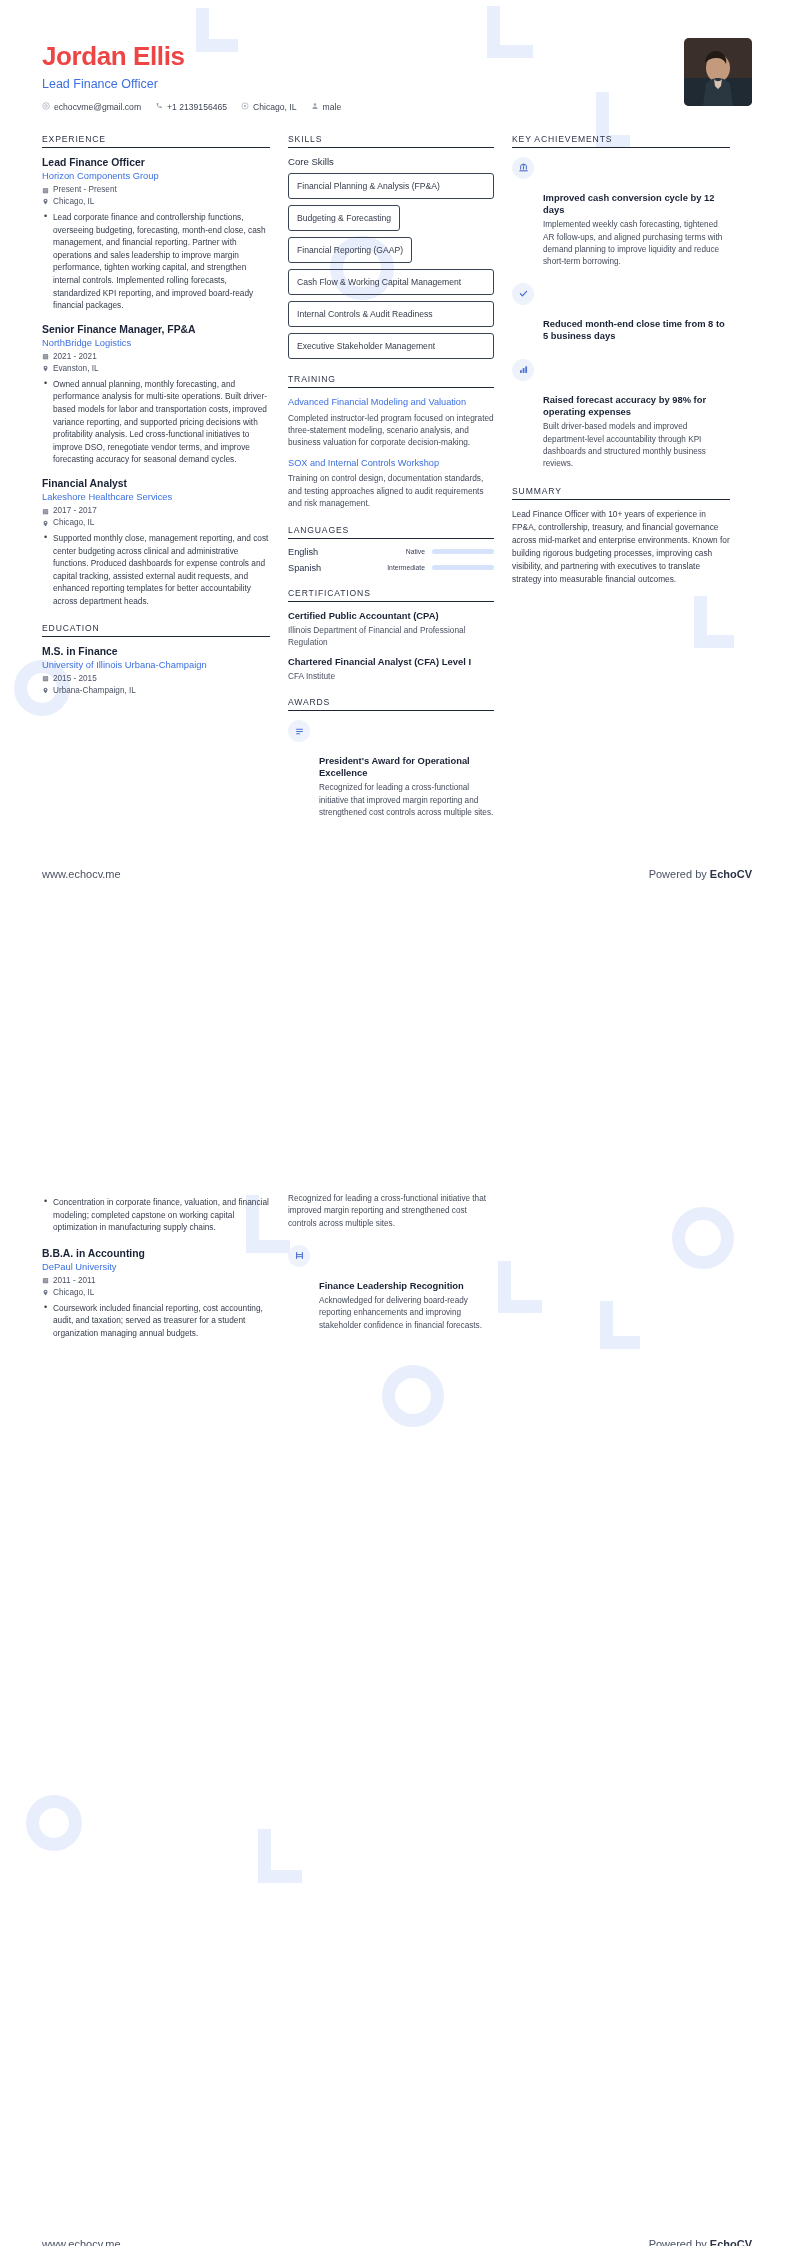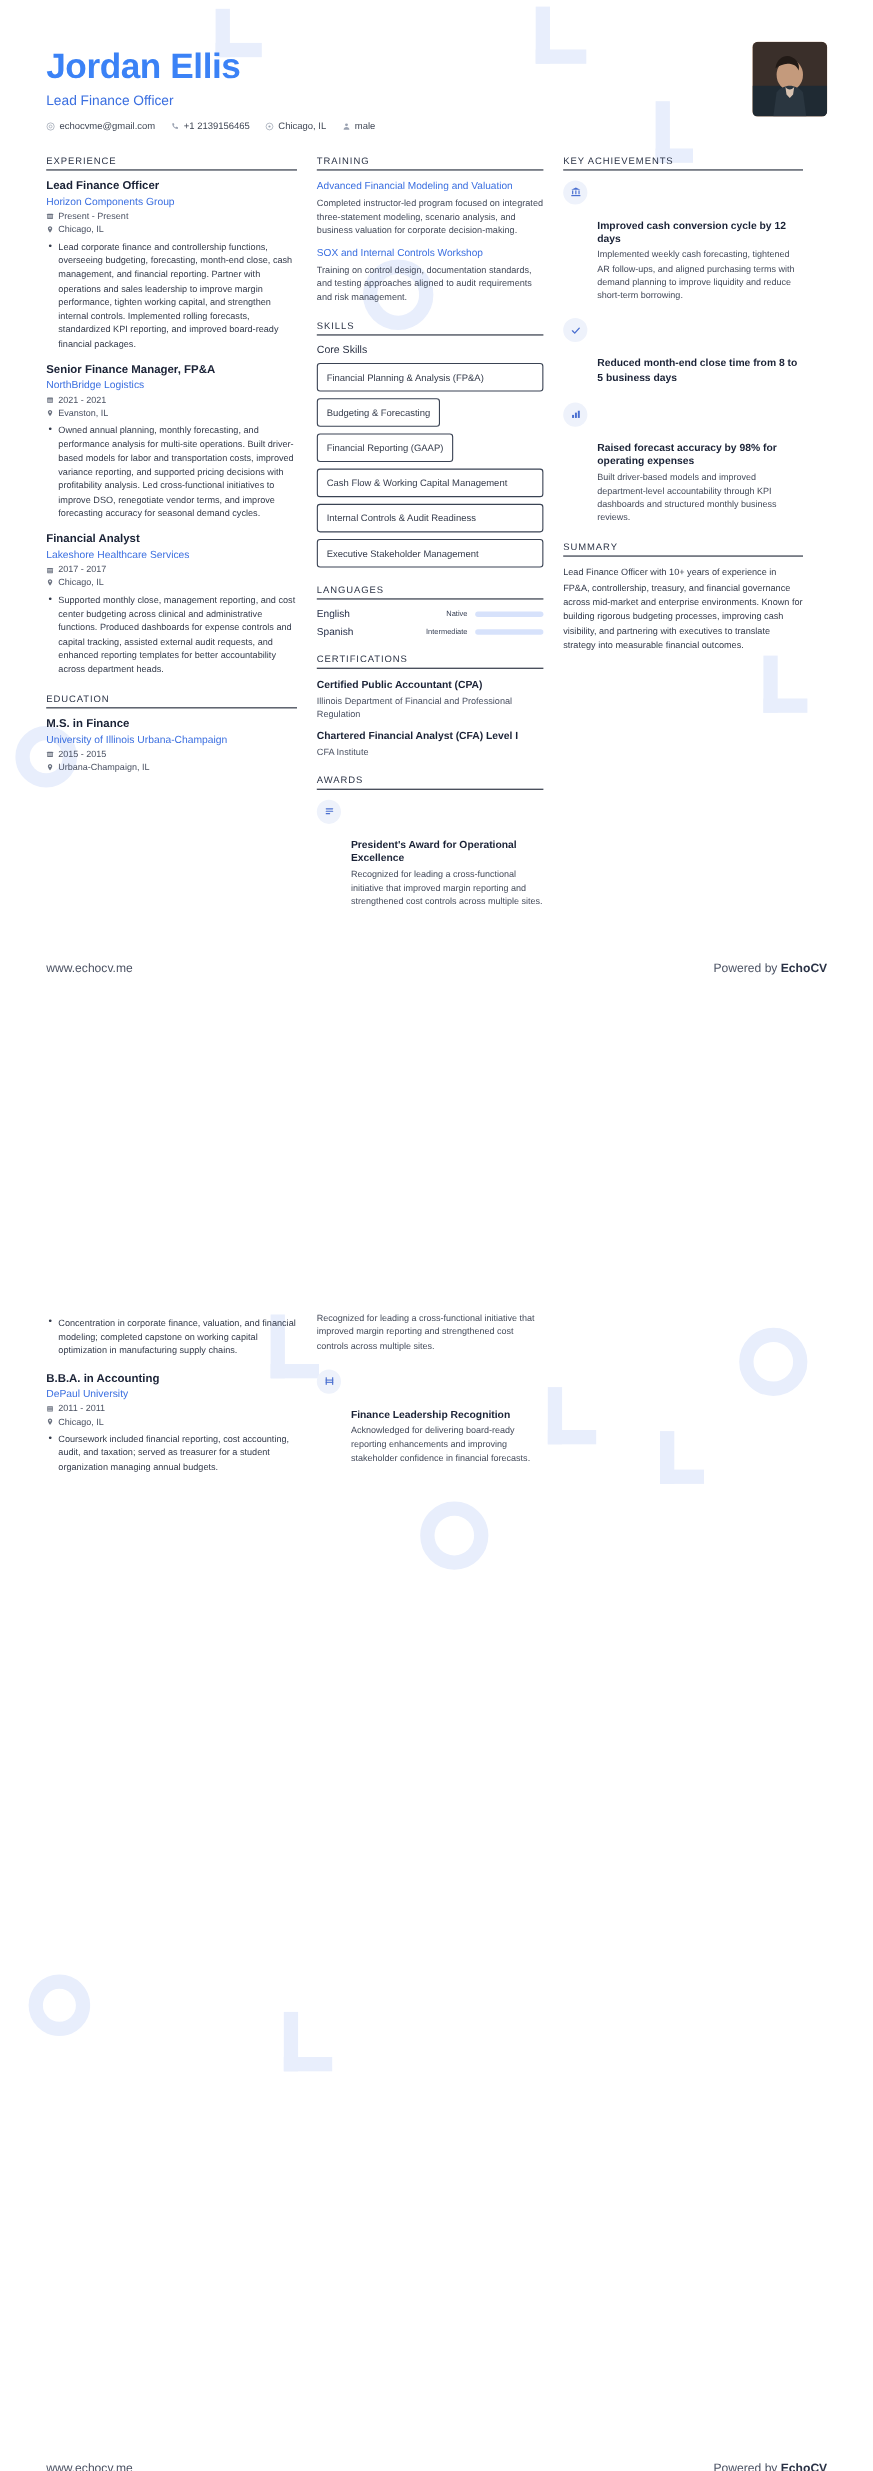--- a/index.html
+++ b/index.html
@@ -41,42 +41,42 @@
   .header {
     position: relative;
     z-index: 2;
     padding: 38px 42px 0 42px;
     display: flex;
     justify-content: space-between;
     align-items: flex-start;
   }
   .hdr-left { padding-top: 4px; }
   .name {
-    font-size: 32px;
+    font-size: 26px;
     font-weight: bold;
     letter-spacing: -0.4px;
-    color: #3b82f6;
+    color: #ef4444;
     line-height: 1.15;
   }
   .role {
     font-size: 12.5px;
     color: #3b6fe0;
     margin-top: 5px;
     font-weight: 400;
   }
   .contact-row {
     display: flex;
     align-items: center;
     gap: 14px;
     margin-top: 11px;
     flex-wrap: wrap;
   }
   .contact-item {
     display: flex;
-    align-items: flex-end;
+    align-items: flex-start;
     gap: 4px;
     font-size: 8.6px;
     color: #3f4654;
     white-space: nowrap;
   }
   .contact-item svg { flex: none; }
   .avatar {
     width: 68px;
     height: 68px;
     border-radius: 5px;
@@ -434,36 +434,36 @@
             <span>Urbana-Champaign, IL</span>
           </div>
         </div>
       </div>
 
     </div>
 
     <div class="col-mid">
 
       <div class="sec">
-        <div class="sec-title sec-rule">TRAINING</div>
-        <div class="item-head-link">Advanced Financial Modeling and Valuation</div>
-        <div class="item-body">Completed instructor-led program focused on integrated three-statement modeling, scenario analysis, and business valuation for corporate decision-making.</div>
-        <div class="item-head-link">SOX and Internal Controls Workshop</div>
-        <div class="item-body">Training on control design, documentation standards, and testing approaches aligned to audit requirements and risk management.</div>
-      </div>
-
-      <div class="sec">
         <div class="sec-title sec-rule">SKILLS</div>
         <div class="skills-sub">Core Skills</div>
         <div class="skill-chip">Financial Planning &amp; Analysis (FP&amp;A)</div>
         <div class="skill-chip" style="display:inline-block;">Budgeting &amp; Forecasting</div>
         <div class="skill-chip" style="display:inline-block;">Financial Reporting (GAAP)</div>
         <div class="skill-chip">Cash Flow &amp; Working Capital Management</div>
         <div class="skill-chip">Internal Controls &amp; Audit Readiness</div>
         <div class="skill-chip">Executive Stakeholder Management</div>
+      </div>
+
+      <div class="sec">
+        <div class="sec-title sec-rule">TRAINING</div>
+        <div class="item-head-link">Advanced Financial Modeling and Valuation</div>
+        <div class="item-body">Completed instructor-led program focused on integrated three-statement modeling, scenario analysis, and business valuation for corporate decision-making.</div>
+        <div class="item-head-link">SOX and Internal Controls Workshop</div>
+        <div class="item-body">Training on control design, documentation standards, and testing approaches aligned to audit requirements and risk management.</div>
       </div>
 
       <div class="sec">
         <div class="sec-title sec-rule">LANGUAGES</div>
         <div class="lang-row">
           <span class="lang-name">English</span>
           <span class="lang-level">Native</span>
           <span class="lang-bar"><span class="lang-fill" style="width:100%"></span></span>
         </div>
         <div class="lang-row">

